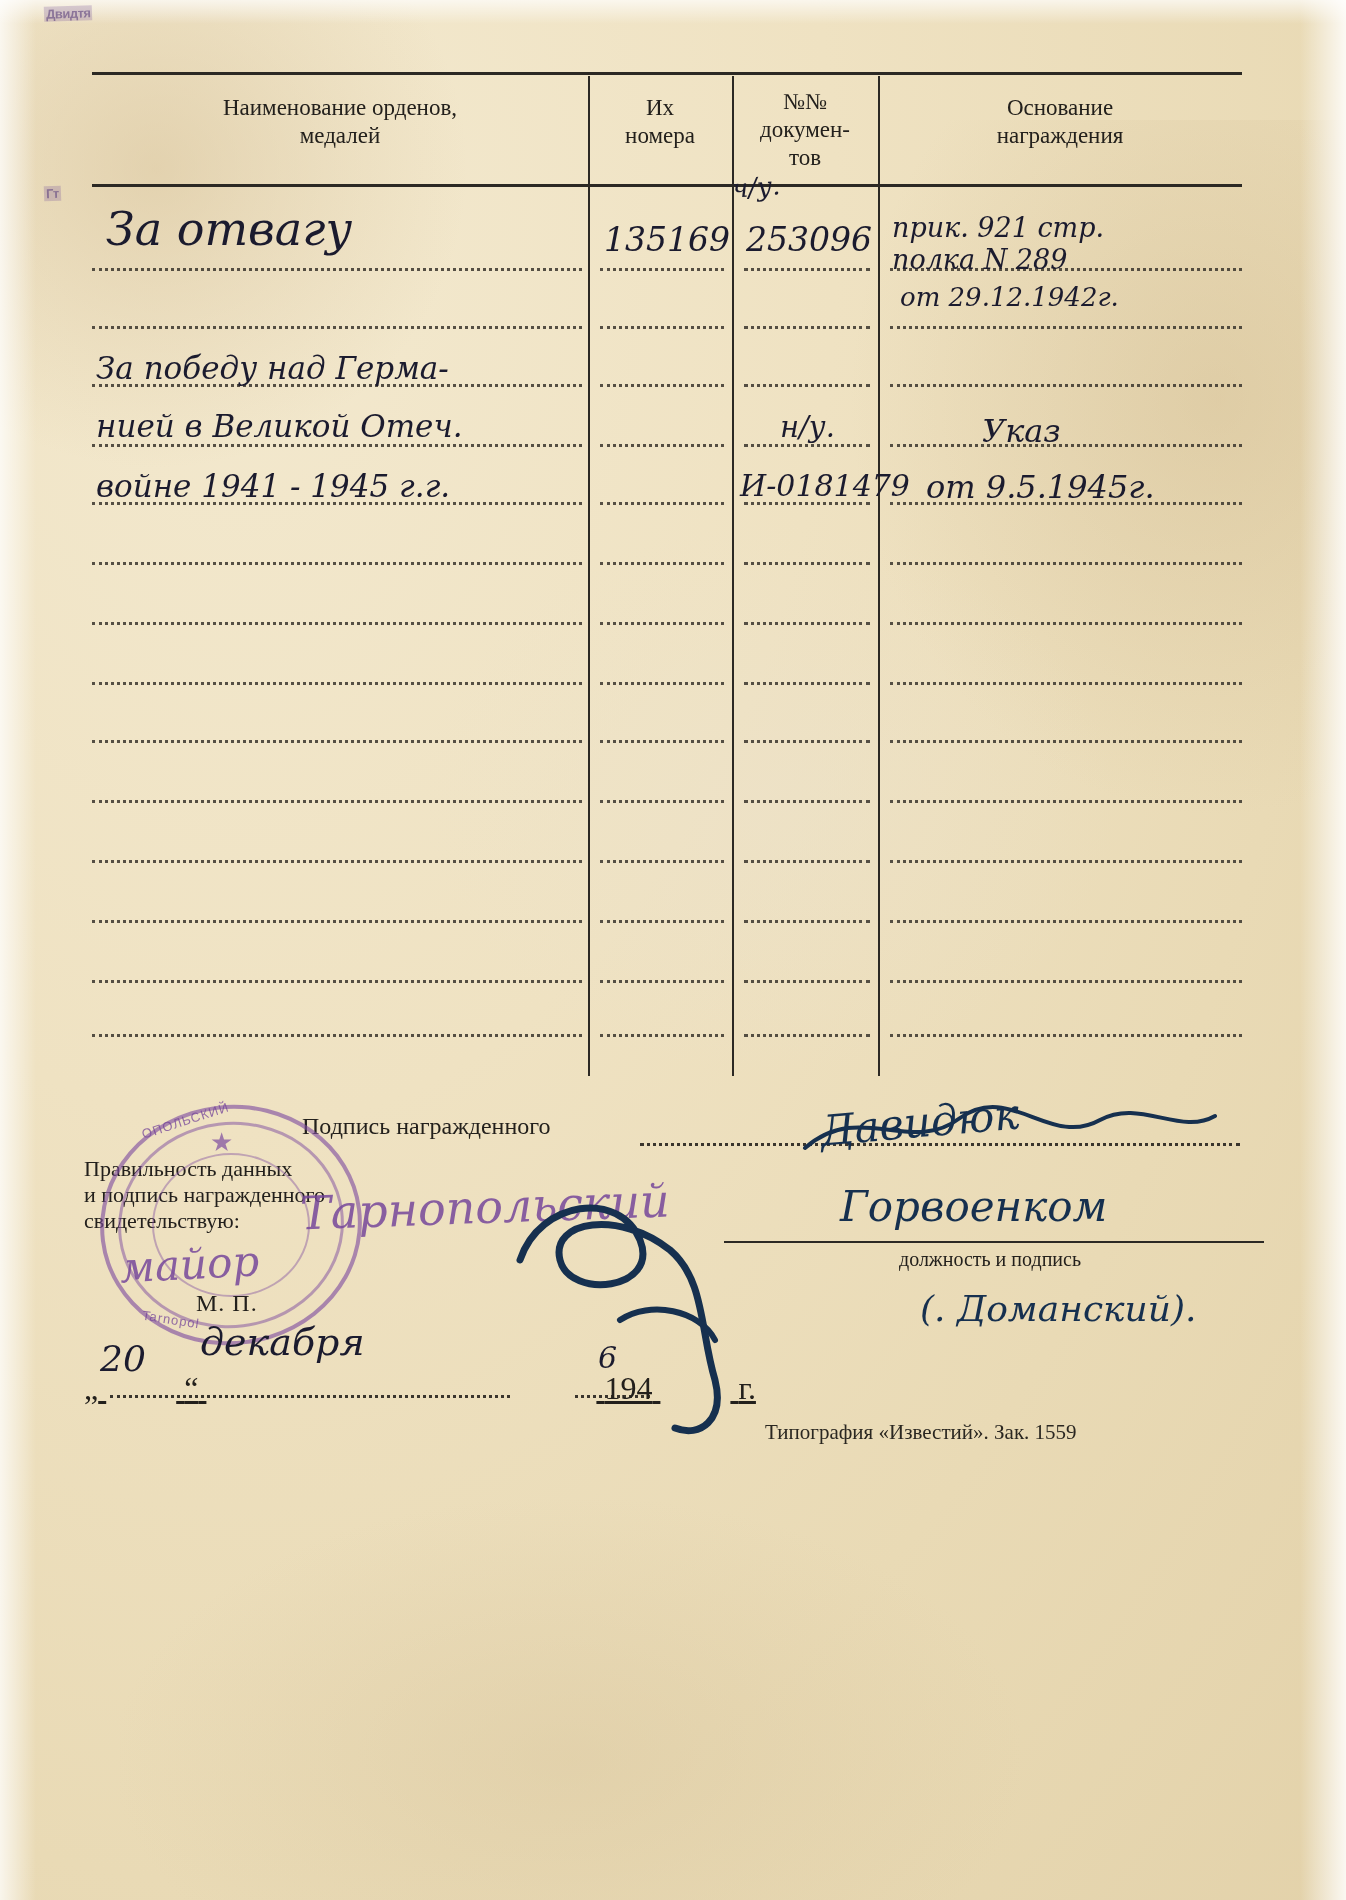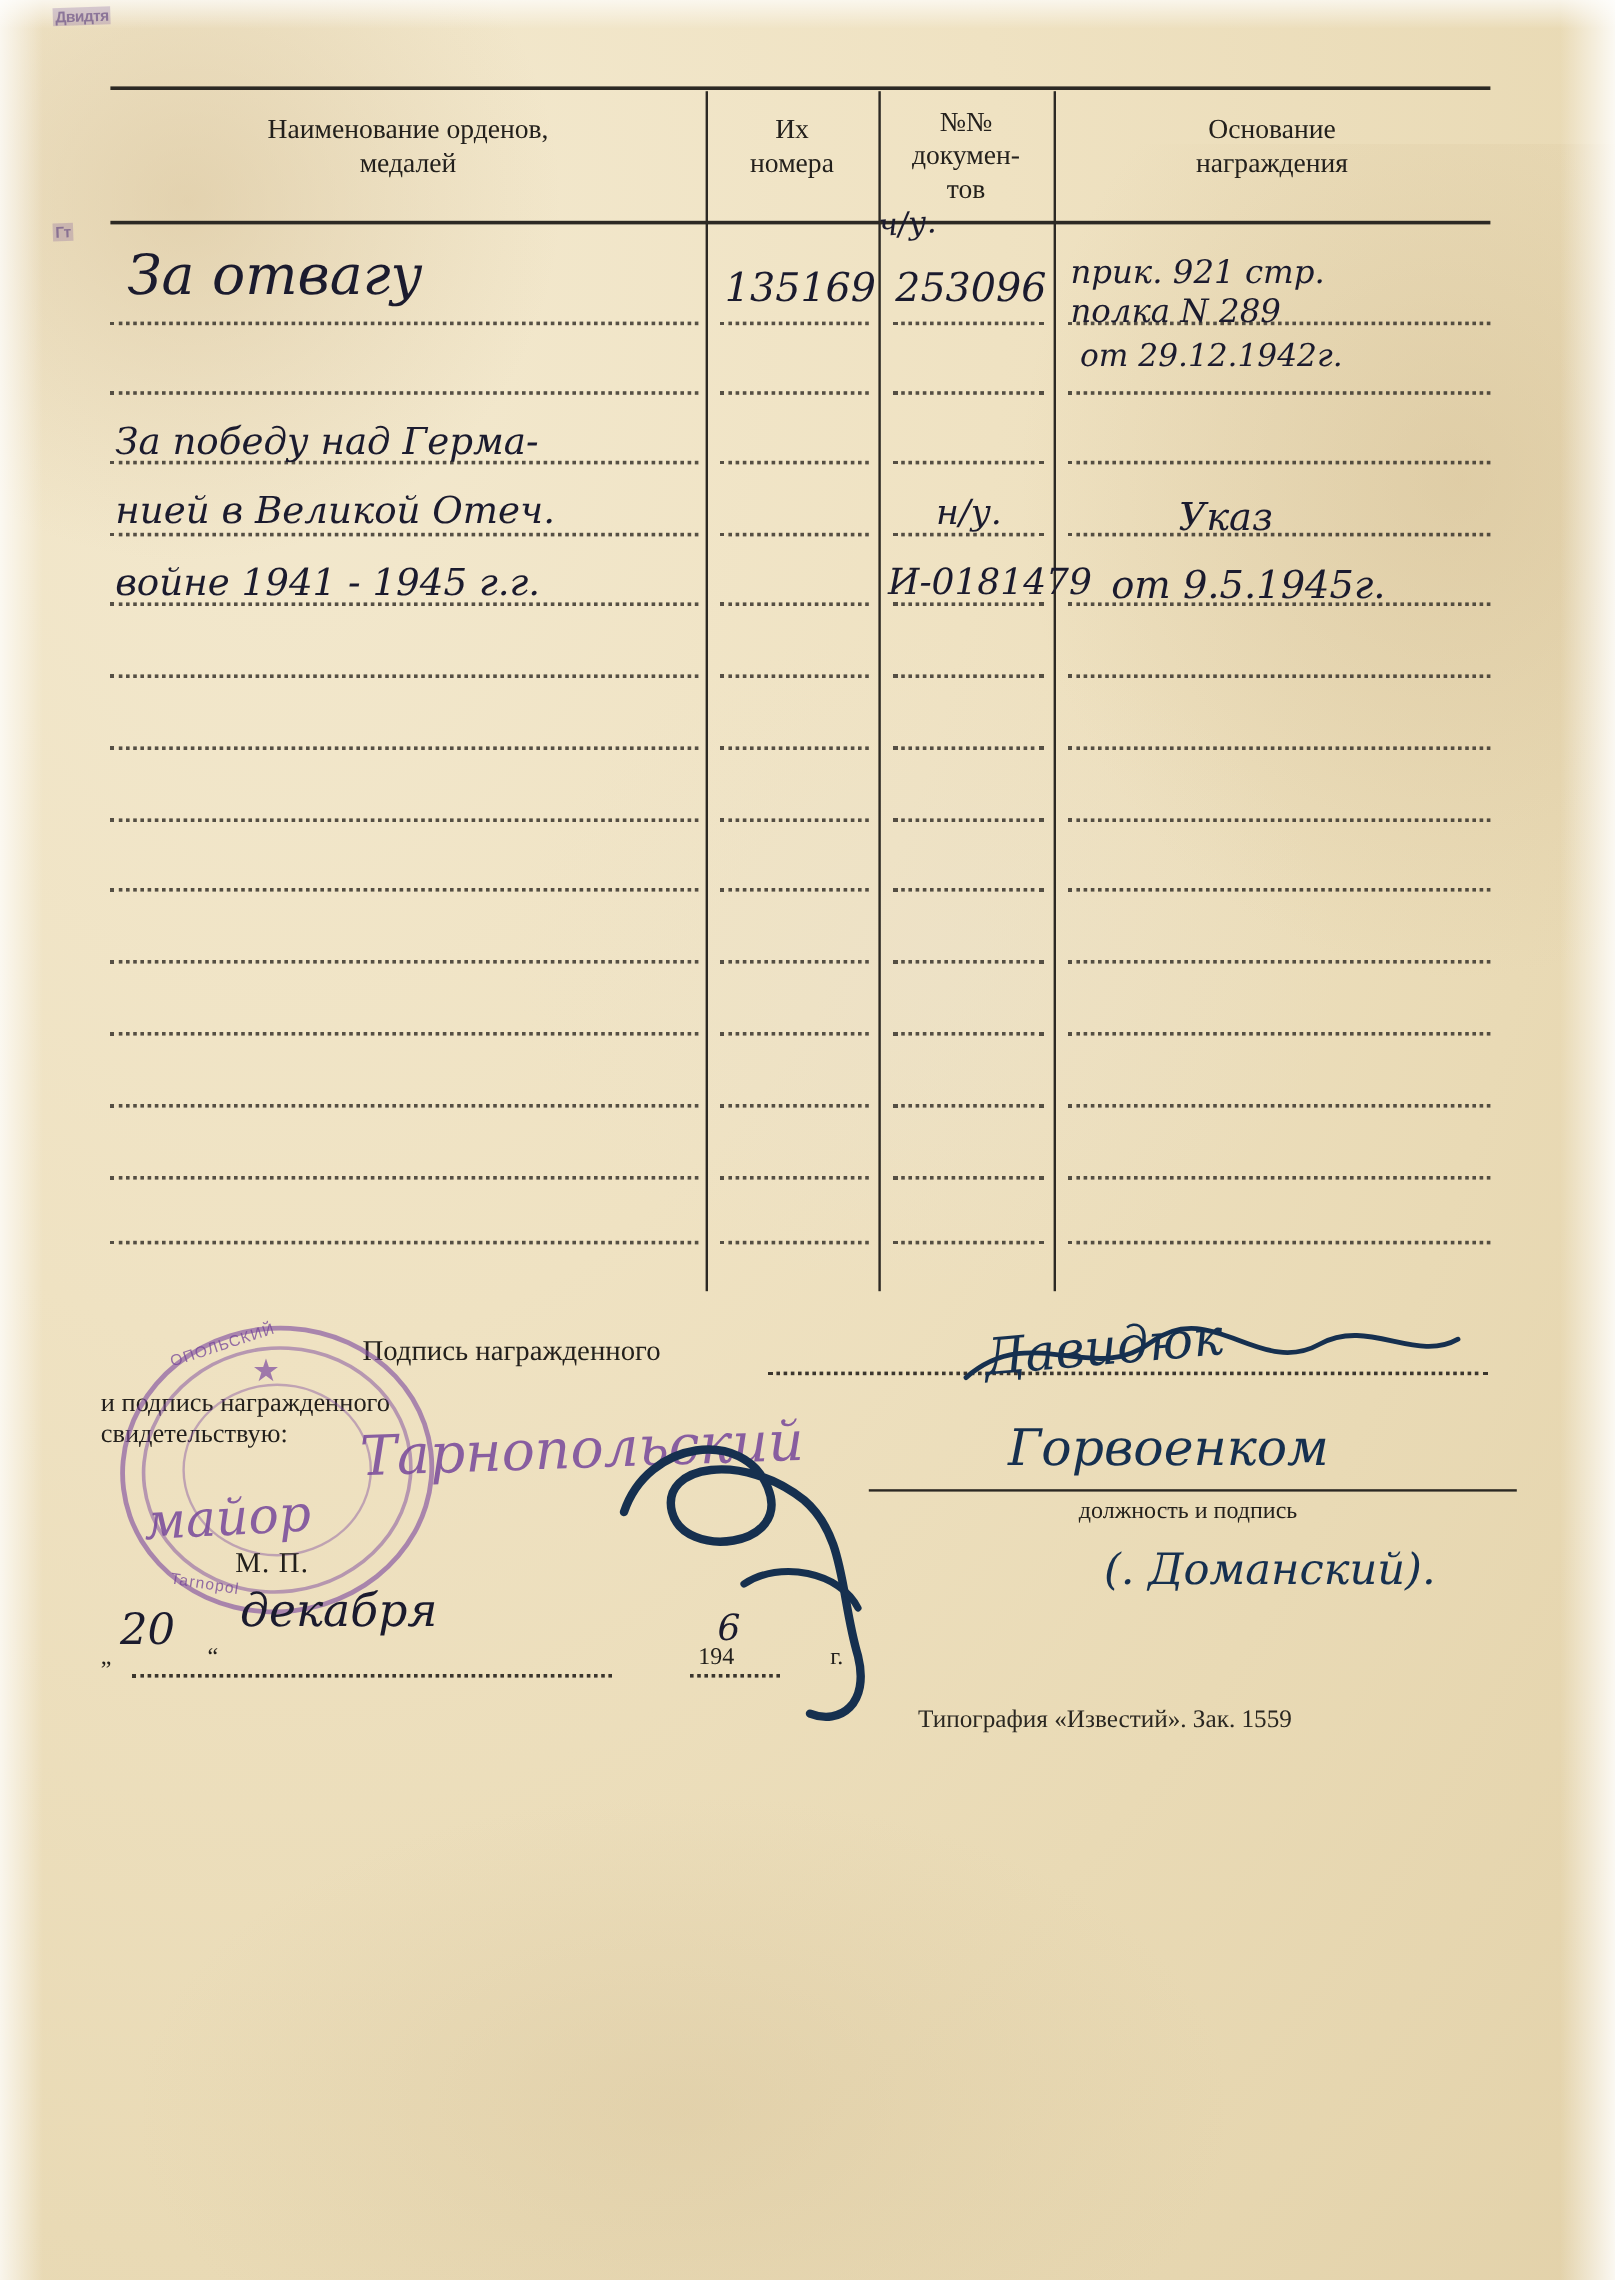--- a/index.html
+++ b/index.html
@@ -192,22 +192,23 @@
     left: 196px;
     top: 1290px;
     font-size: 24px;
     color: #23201c;
     letter-spacing: 1px;
   }
   .date-row {
     position: absolute;
     left: 84px;
     top: 1370px;
-    font-size: 20px;
-    color: #23201c;
+    font-size: 32px;
+    color: #23201c;
+    text-decoration: underline;
   }
   .date-dots-1 {
     position: absolute;
     left: 110px;
     top: 1395px;
     width: 400px;
     border-top: 3px dotted #3a352d;
   }
   .date-dots-2 {
     position: absolute;
@@ -416,20 +417,21 @@
   </div>
 
   <div class="sig-line-label">Подпись награжденного</div>
   <div class="sig-dots"></div>
   <div class="pen" style="left:820px; top:1098px; font-size:42px; transform:rotate(-5deg);">Давидюк</div>
   <svg class="pen-stroke" style="left:800px; top:1090px;" width="420" height="80" viewBox="0 0 420 80">
     <path d="M5 58 C60 10, 110 66, 160 28 C210 -8, 250 58, 300 30 C340 8, 380 46, 415 26" fill="none" stroke="#16304f" stroke-width="4" stroke-linecap="round"></path>
   </svg>
 
   <div class="confirm-text">
+    <div>Правильность данных</div>
     <div>и подпись награжденного</div>
     <div>свидетельствую:</div>
   </div>
 
   <div class="stamp">
     <div class="ring"></div>
     <div class="ring2"></div>
     <div class="ring3"></div>
     <div class="star">★</div>
     <div class="txt t-top">ОПОЛЬСКИЙ</div>

